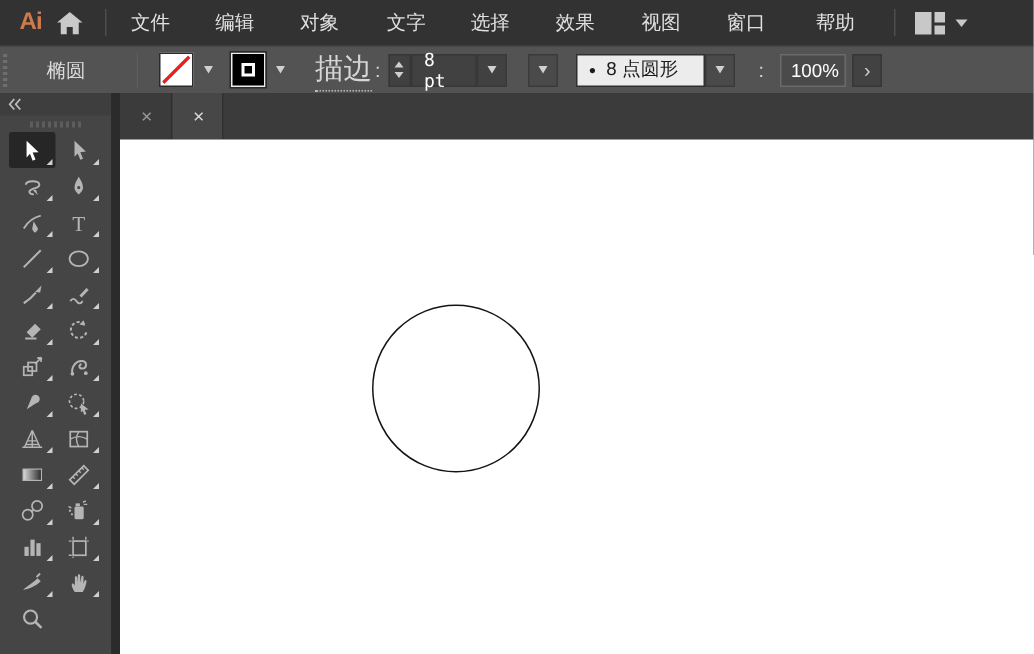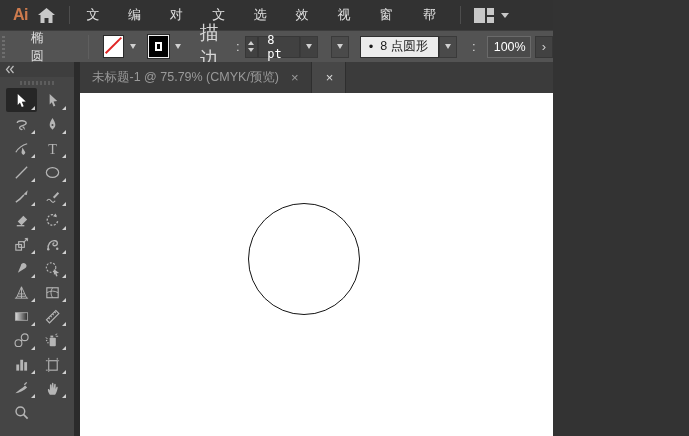--- a/index.html
+++ b/index.html
@@ -1,18 +1,18 @@
 <!DOCTYPE html>
 <html><head>
 <meta charset="utf-8">
 <style>
   * { margin:0; padding:0; box-sizing:border-box; }
   html,body { width:689px; height:436px; overflow:hidden; }
   body { font-family:"Liberation Sans","DejaVu Sans",sans-serif; background:#333; }
-  .app { width:553px; height:436px; display:flex; flex-direction:column; }
+  .app { width:689px; height:436px; display:flex; flex-direction:column; }
 
   
   .menubar { height:30px; background:#323232; display:flex; align-items:center; flex:0 0 30px; color:#e4e4e4; }
   .ai-logo { color:#cd7b4e; font-weight:bold; font-size:16px; margin:0 10px 0 13px; letter-spacing:-.5px; }
   .home-btn { width:22px; height:22px; display:flex; align-items:center; justify-content:center; margin-right:8px; }
   .vsep { width:1px; height:18px; background:#4d4d4d; margin:0 6px; }
   .menu-item { font-size:13px; color:#e0e0e0; padding:0 11px; height:30px; line-height:30px; cursor:default; }
   .menubar-right { margin-left:auto; display:flex; align-items:center; margin-right:44px; }
   .ws-icon { width:20px; height:15px; display:grid; grid-template-columns:11px 7px; grid-template-rows:7px 6px; gap:2px; margin:0 7px; }
   .ws-icon b { background:#c8c8c8; }
@@ -358,21 +358,20 @@
           </span>
           <span class="tool"></span>
         </div>
       </div>
       <div class="edge"></div>
     </div>
 
     <div class="maincol">
       <div class="tabbar">
         <div class="doctab inactive">
-          <span class="title">未标题-1 @ 75.79% (CMYK/预览)</span>
           <span class="tab-close">×</span>
         </div>
         <div class="doctab active">
           <span class="tab-close">×</span>
         </div>
       </div>
       <div class="canvas">
         <div class="shape-ellipse" id="shape" style="left: 168px; top: 110px; width: 112px; height: 112px; border-color: rgb(20, 20, 20); background: rgb(255, 255, 255);"></div>
       </div>
     </div>

